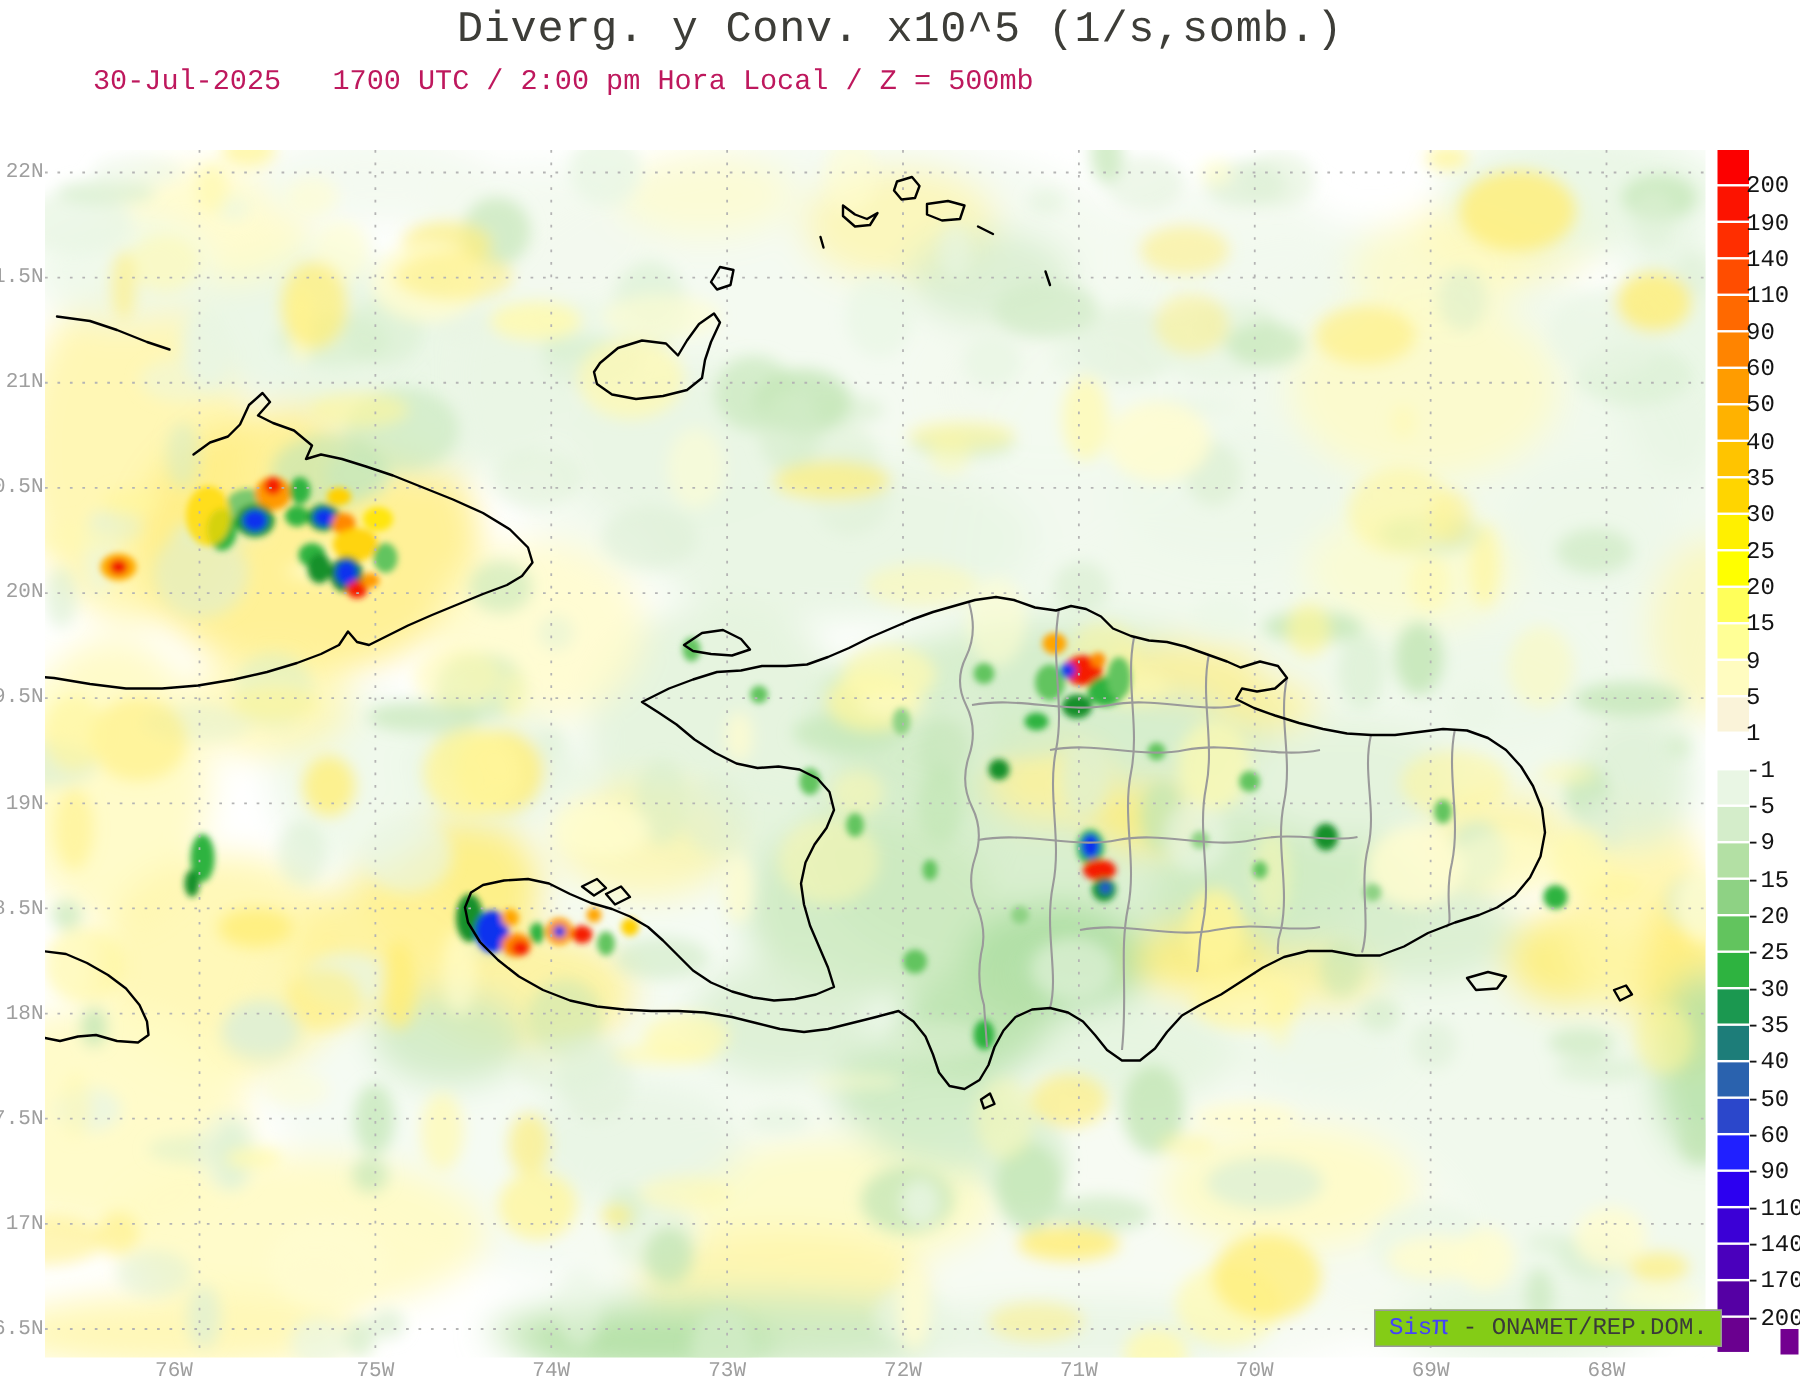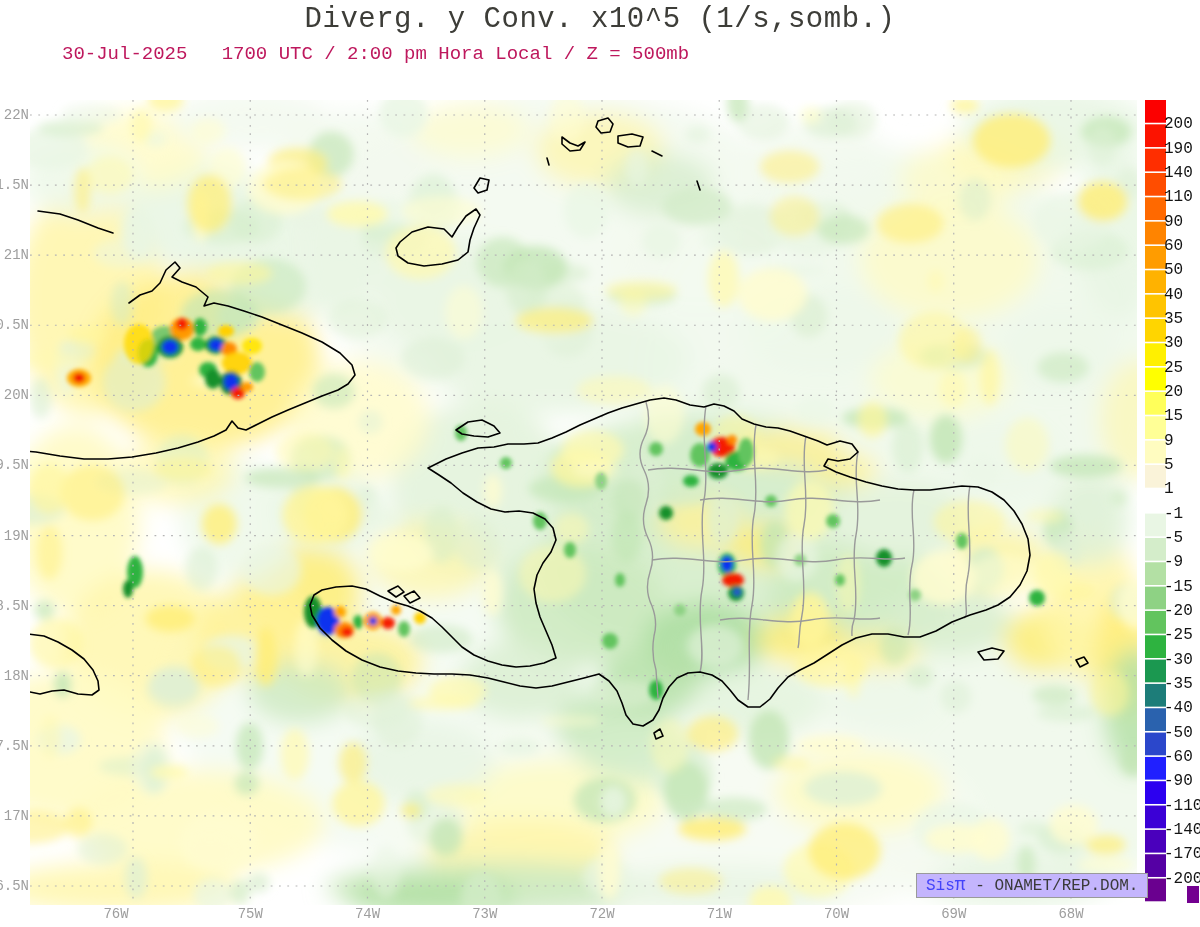--- a/index.html
+++ b/index.html
@@ -6,21 +6,21 @@
   .stage{position:relative;width:1200px;height:927px;background:#ffffff;overflow:hidden;
          font-family:"Liberation Mono","DejaVu Sans Mono",monospace;}
   .stage svg{position:absolute;left:0;top:0;}
   .title{position:absolute;top:3px;left:0;width:1200px;text-align:center;
          font-size:29px;color:#3d3d38;white-space:pre;letter-spacing:.5px;}
   .sub1{position:absolute;top:43px;left:62px;font-size:19px;color:#be185d;white-space:pre;}
   .sub2{position:absolute;top:67px;left:46px;font-size:16px;color:#2aa7e8;white-space:pre;}
   .lat-label{position:absolute;width:34px;text-align:right;font-size:14px;color:#9e9e9e;line-height:16px;}
   .lon-label{position:absolute;width:60px;text-align:center;font-size:14px;color:#9e9e9e;line-height:16px;}
   .cb-label{position:absolute;font-size:16px;color:#141414;line-height:18px;white-space:pre;}
-  .credit{position:absolute;left:916px;top:873px;background:#c4b5fd;border:1px solid #9a9a9a;
+  .credit{position:absolute;left:916px;top:873px;background:#84cc16;border:1px solid #9a9a9a;
           padding:1px 9px 2px;font-size:16px;color:#3a3a3a;white-space:pre;}
   .credit .brand,.credit .pi{color:#4343fa;}
   .credit .pi{font-size:18px;}
 </style>
 </head>
 <body>
 
 <div class="stage">
 
   <svg id="map-svg" width="1200" height="927" viewBox="0 0 1200 927">

